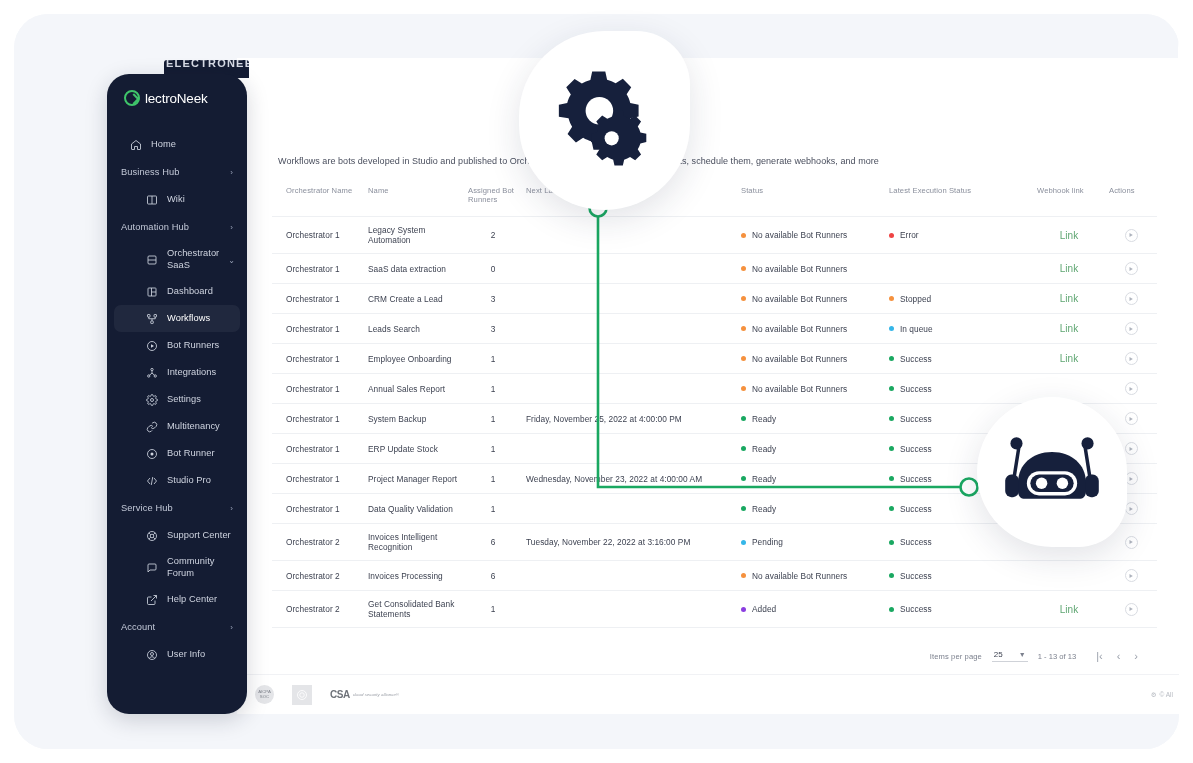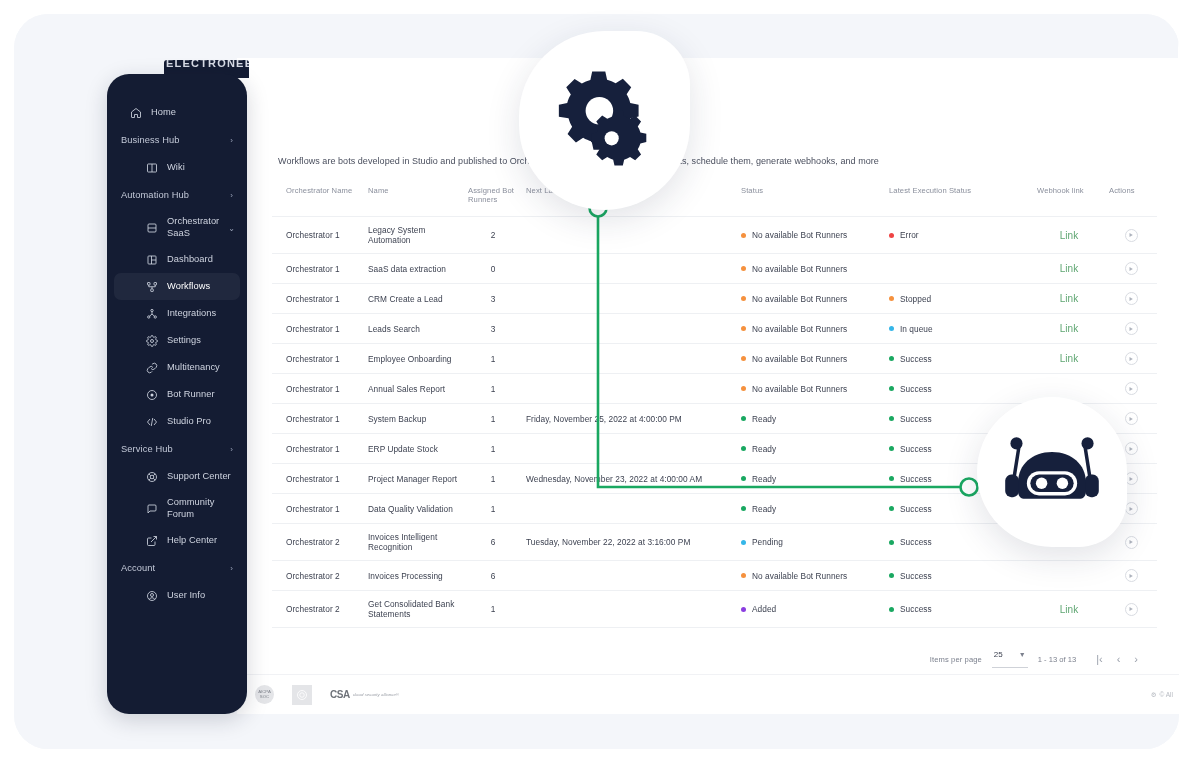--- a/index.html
+++ b/index.html
@@ -253,21 +253,21 @@
     display: flex; align-items: center; justify-content: flex-end;
     gap: 10px;
     padding: 22px 6px 0 0;
     font-size: 7.6px;
     color: #7c818e;
   }
   .pp-label { letter-spacing: .1px; }
   .pp-select {
     display: inline-flex; align-items: center; gap: 16px;
     border-bottom: 1px solid #cfd2d8;
-    padding: 0 2px 8px 2px;
+    padding: 0 2px 2px 2px;
     color: #3d4251;
     font-size: 8px;
   }
   .pp-select .cv { color: #7c818e; font-size: 7px; }
   .pg-range { color: #7c818e; font-size: 7.6px; }
   .pg-btns { display: flex; align-items: center; gap: 14px; margin-left: 10px; color: #9aa0ab; font-size: 11px; }
 
   
   .footer {
     position: absolute;
@@ -577,20 +577,24 @@
         <span>⚙</span>
         <span>© All</span>
       </div>
     </div>
 
     <div class="sidebar-clip-top">
       <span class="txt">ELECTRONEEK</span>
     </div>
 
     <div class="sidebar">
+      <div class="brand">
+        <span class="brand-mark"></span>
+        <span class="brand-text">lectroNeek</span>
+      </div>
       <div class="nav" id="nav">
           <div class="nav-item lvl1">
             <span class="ic">
               <svg viewBox="0 0 24 24" fill="none" stroke="currentColor" stroke-width="1.7">
                 <path d="M3 10l9-7 9 7v10a1 1 0 0 1-1 1h-5v-6H9v6H4a1 1 0 0 1-1-1z"></path>
               </svg>
             </span>
             <span class="lbl">Home</span>
           </div>
           <div class="nav-group">
@@ -634,20 +638,29 @@
             <span class="ic">
               <svg viewBox="0 0 24 24" fill="none" stroke="currentColor" stroke-width="1.7">
                 <rect x="3" y="3" width="5" height="5" rx="1"></rect>
                 <rect x="16" y="3" width="5" height="5" rx="1"></rect>
                 <rect x="9.5" y="16" width="5" height="5" rx="1"></rect>
                 <path d="M5.5 8v3.5h13V8"></path>
                 <path d="M12 11.5V16"></path>
               </svg>
             </span>
             <span class="lbl">Workflows</span>
+          </div>
+          <div class="nav-item lvl2">
+            <span class="ic">
+              <svg viewBox="0 0 24 24" fill="none" stroke="currentColor" stroke-width="1.7">
+                <circle cx="12" cy="12" r="9"></circle>
+                <path d="M10 8.5l6 3.5-6 3.5z" fill="currentColor" stroke="none"></path>
+              </svg>
+            </span>
+            <span class="lbl">Bot Runners</span>
           </div>
           <div class="nav-item lvl2">
             <span class="ic">
               <svg viewBox="0 0 24 24" fill="none" stroke="currentColor" stroke-width="1.7">
                 <circle cx="12" cy="5" r="2.3"></circle>
                 <circle cx="5.5" cy="18" r="2.3"></circle>
                 <circle cx="18.5" cy="18" r="2.3"></circle>
                 <path d="M12 7.3v5M12 12.3l-5 4M12 12.3l5 4"></path>
               </svg>
             </span>

